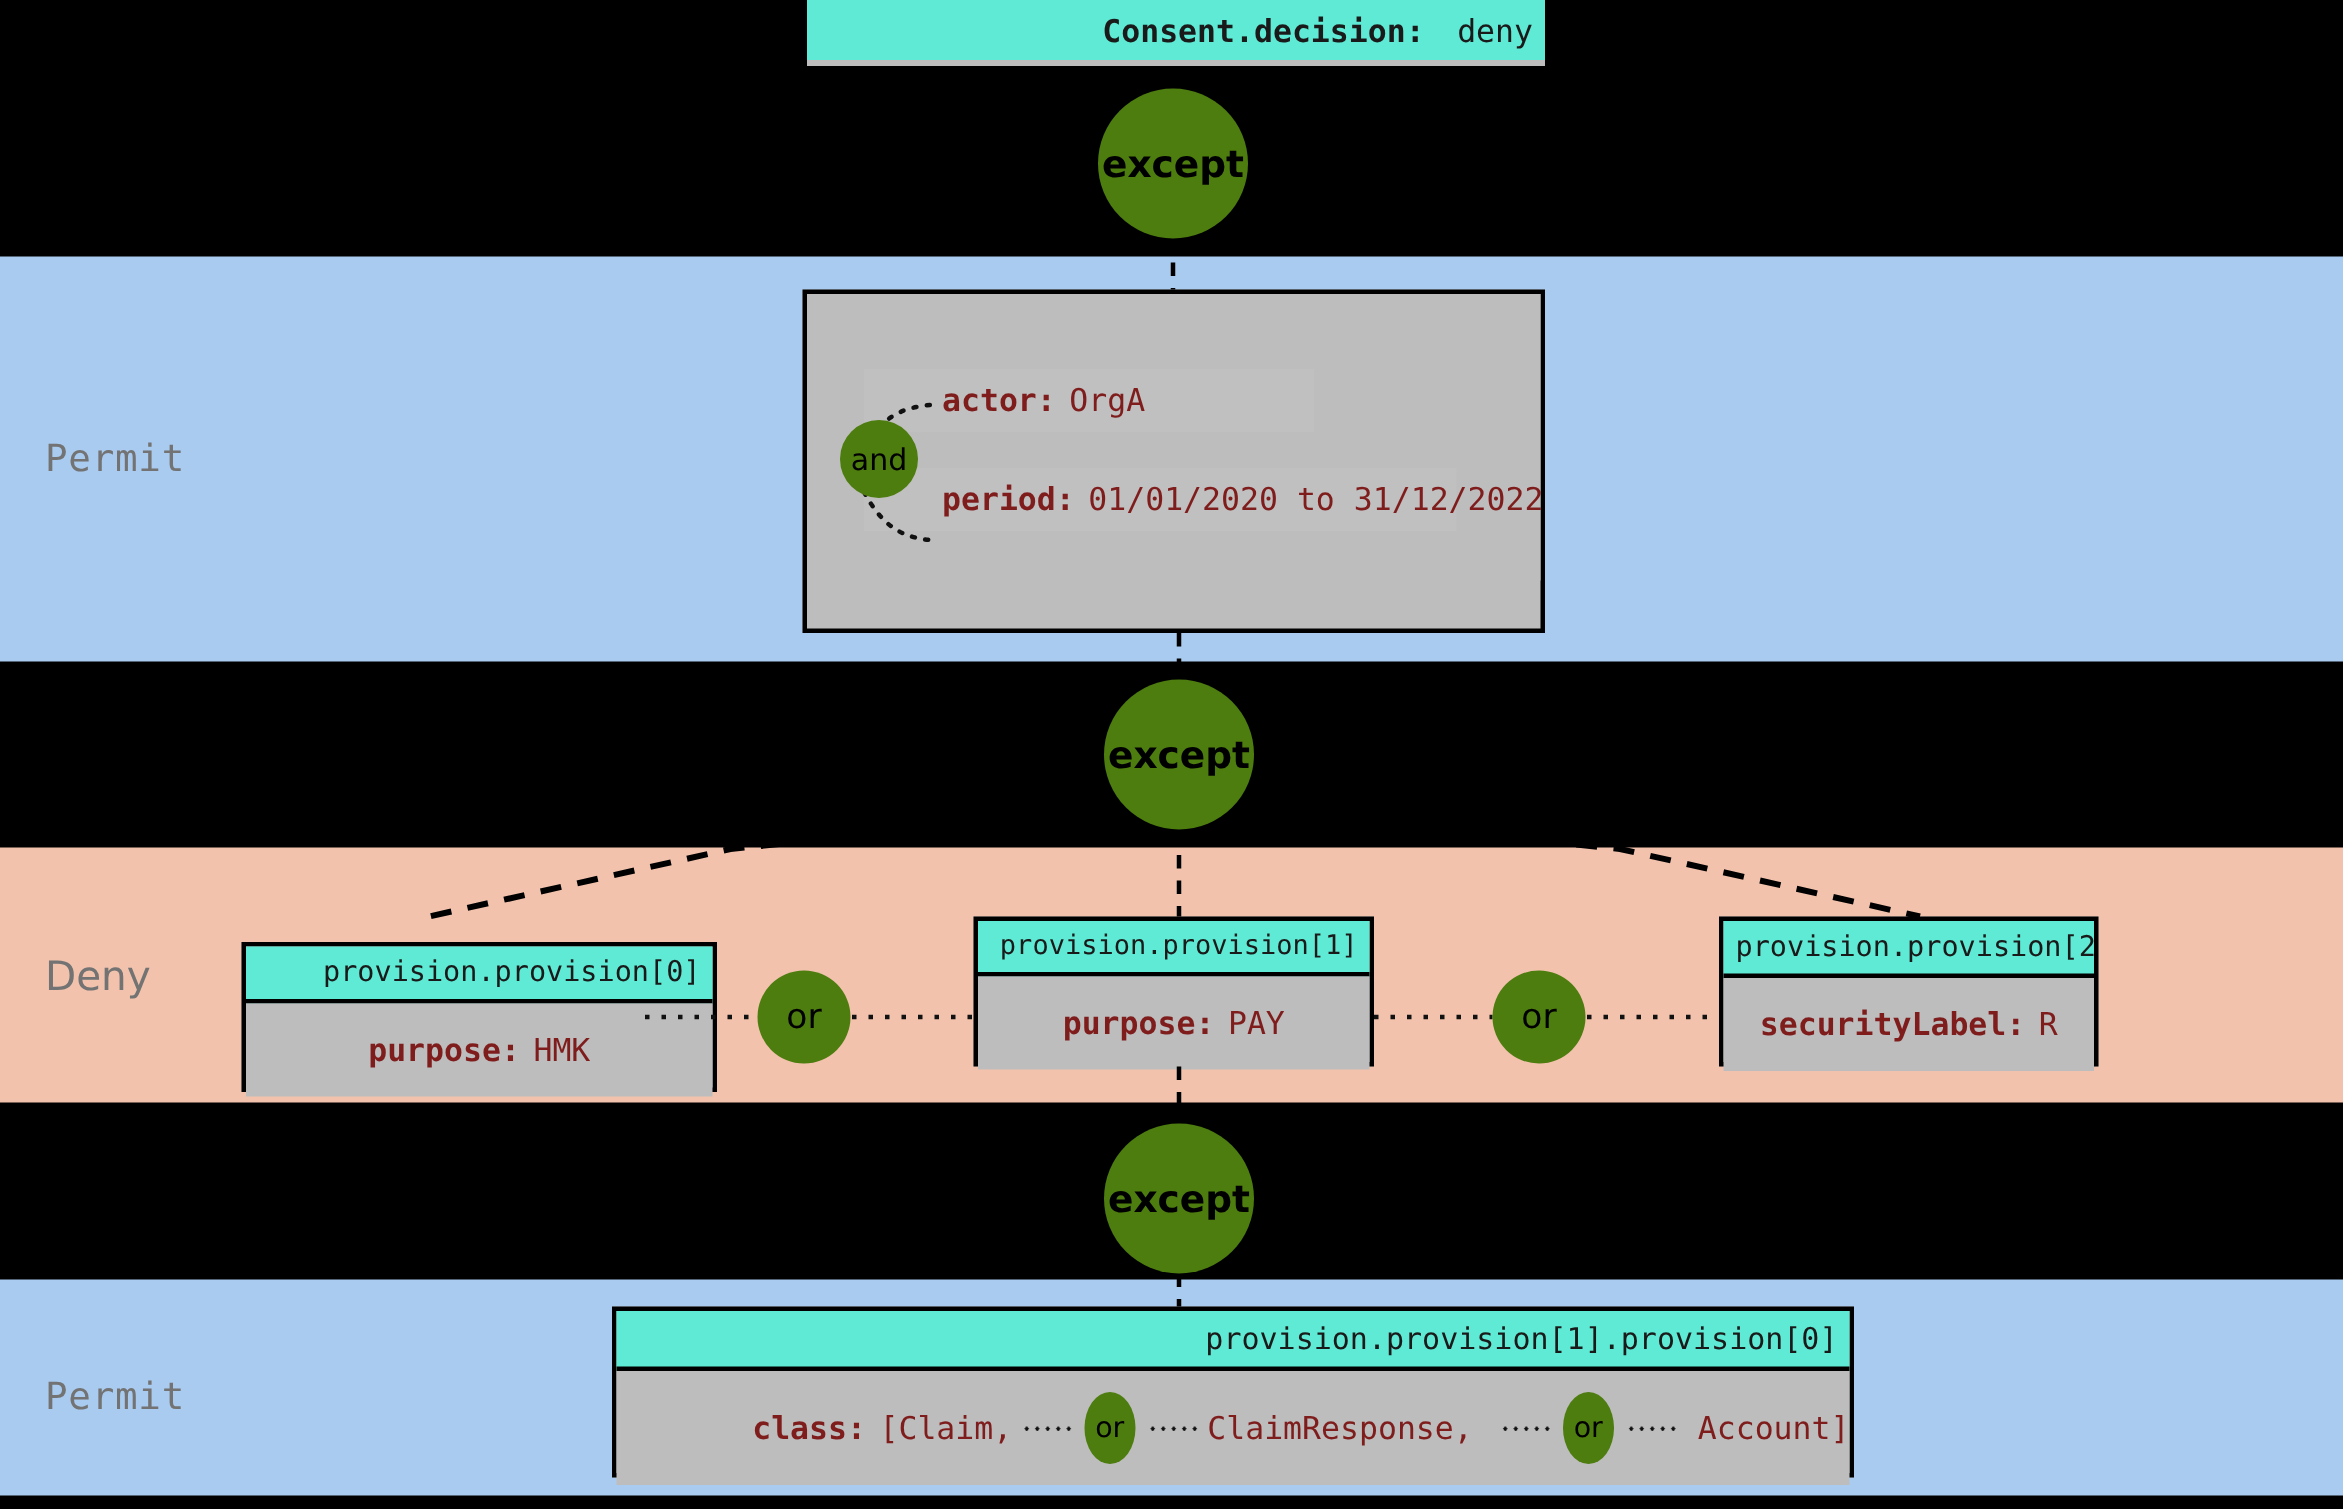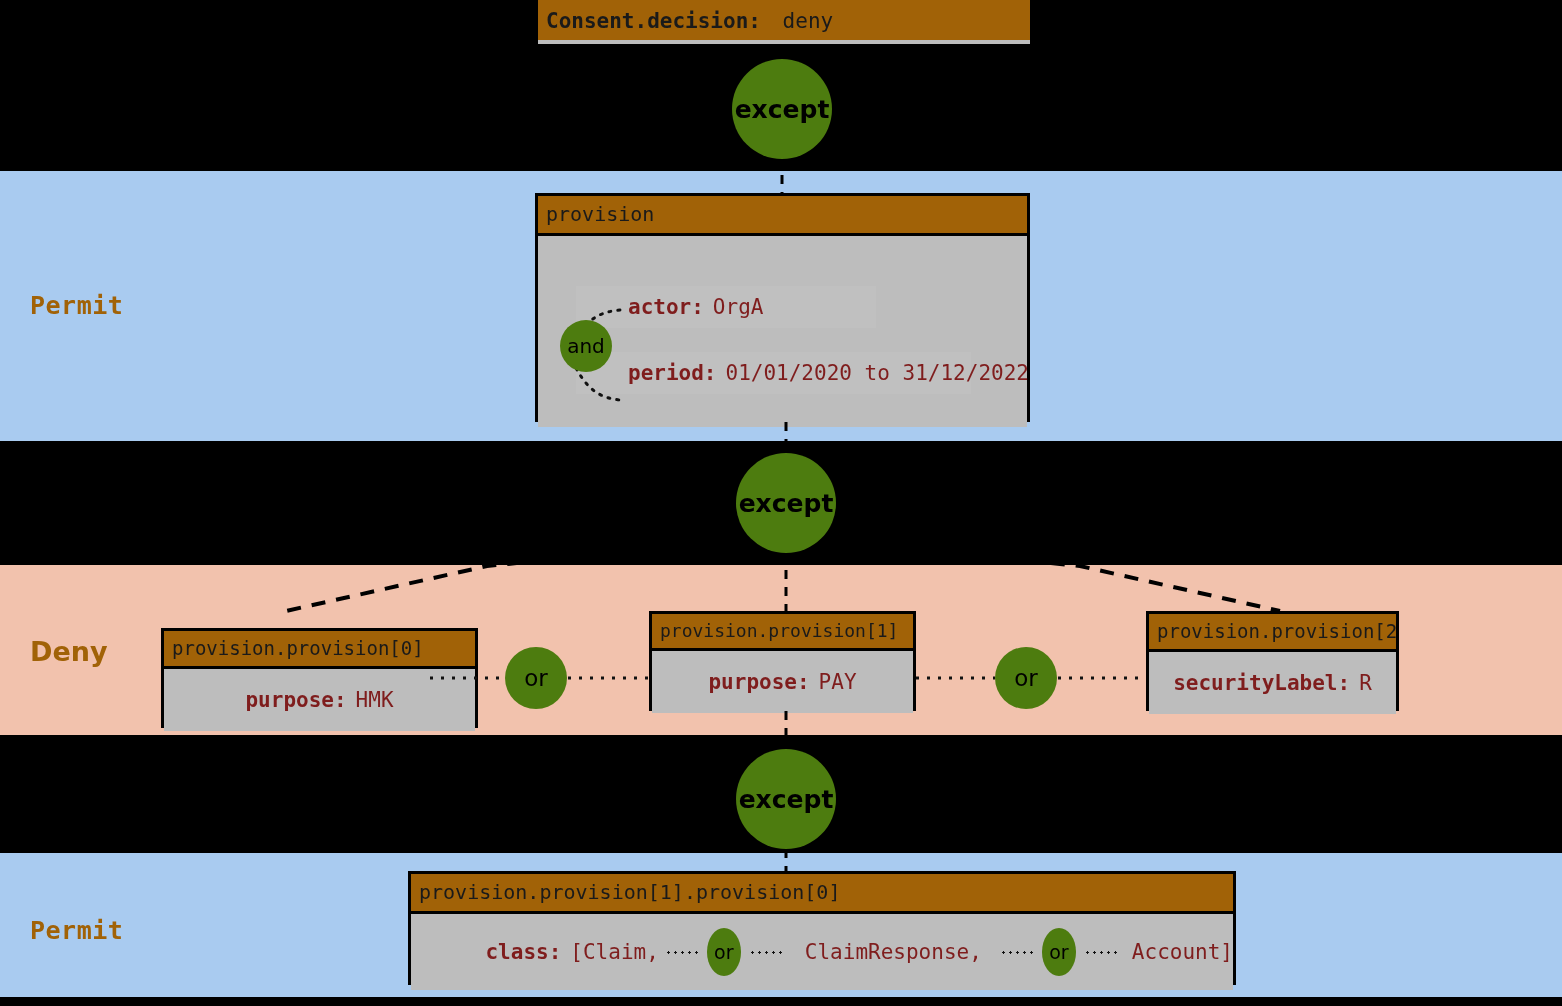--- a/index.html
+++ b/index.html
@@ -19,22 +19,22 @@
   }
   .band {
     position: absolute;
     left: 0;
   }
   .band-permit { background: #a9cbf0; }
   .band-deny   { background: #f2c2ad; }
 
   .band-label {
     position: absolute;
-    font-weight: bold;
-    color: #a16207;
+    font-weight: normal;
+    color: #737373;
     white-space: nowrap;
   }
   .band-label.mono {
     font-family: "DejaVu Sans Mono", "Liberation Mono", monospace;
     font-size: 25px;
     letter-spacing: 0.5px;
   }
   .band-label.sans {
     font-family: "DejaVu Sans", "Liberation Sans", sans-serif;
     font-size: 27px;
@@ -46,24 +46,24 @@
     background: #bdbdbd;
     border: 3px solid #000000;
     box-sizing: border-box;
   }
   .node.no-border { border: none; }
 
   .node-header {
     font-family: "DejaVu Sans Mono", "Liberation Mono", monospace;
     font-size: 20px;
     color: #1a1a1a;
-    text-align: left;
+    text-align: right;
     padding: 6px 8px 7px 8px;
     border-bottom: 3px solid #000000;
-    background: #a16207;
+    background: #5eead4;
     white-space: nowrap;
     overflow: hidden;
   }
   .node-header.plain {
     border-bottom: none;
     font-weight: bold;
   }
   .node-body {
     position: relative;
     background: #bdbdbd;
@@ -190,21 +190,20 @@
       <span class="k" style="font-weight:bold;">Consent.decision:</span>
       <span style="margin-left:9px; font-weight:normal;">deny</span>
     </div>
   </div>
 
   <div class="bubble except" style="left:732px; top:59px;">except</div>
   <div class="bubble except" style="left:736px; top:453px;">except</div>
   <div class="bubble except" style="left:736px; top:749px;">except</div>
 
   <div class="node" style="left:535px; top:193px; width:495px; height:229px;">
-    <div class="node-header">provision</div>
     <div class="node-body" style="height:191px;">
       <div class="row-shade" style="left:38px; top:50px; width:300px; height:42px;"></div>
       <div class="row-shade" style="left:38px; top:116px; width:395px; height:42px;"></div>
 
       <div class="kv" style="position:absolute; left:90px; top:50px; height:42px;">
         <span class="k">actor:</span>
         <span class="v">OrgA</span>
       </div>
 
       <div class="kv" style="position:absolute; left:90px; top:116px; height:42px;">
@@ -256,21 +255,21 @@
 
   <div class="node" style="left:408px; top:871px; width:828px; height:114px;">
     <div class="node-header">provision.provision[1].provision[0]</div>
     <div class="node-body" style="height:76px; display:flex; align-items:center; justify-content:flex-end;">
       <div class="kv">
         <span class="k">class:</span>
         <span class="v">[Claim,</span>
         <span class="inline-dots"></span>
         <span class="bubble orop-inline">or</span>
         <span class="inline-dots"></span>
-        <span class="v" style="margin-left:16px;">ClaimResponse,</span>
+        <span class="v" style="margin-left:0;">ClaimResponse,</span>
         <span class="inline-dots" style="margin-left:18px;"></span>
         <span class="bubble orop-inline">or</span>
         <span class="inline-dots"></span>
         <span class="v" style="margin-left:8px;">Account]</span>
       </div>
     </div>
   </div>
 
 </div>
 

